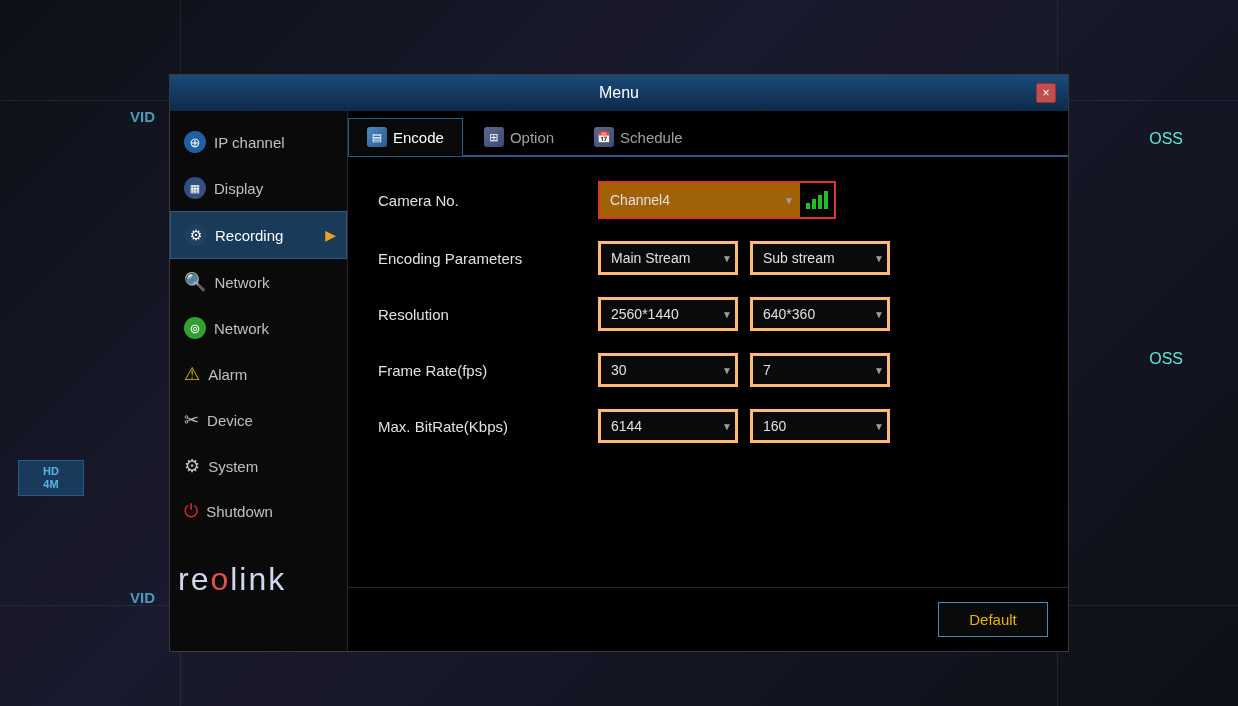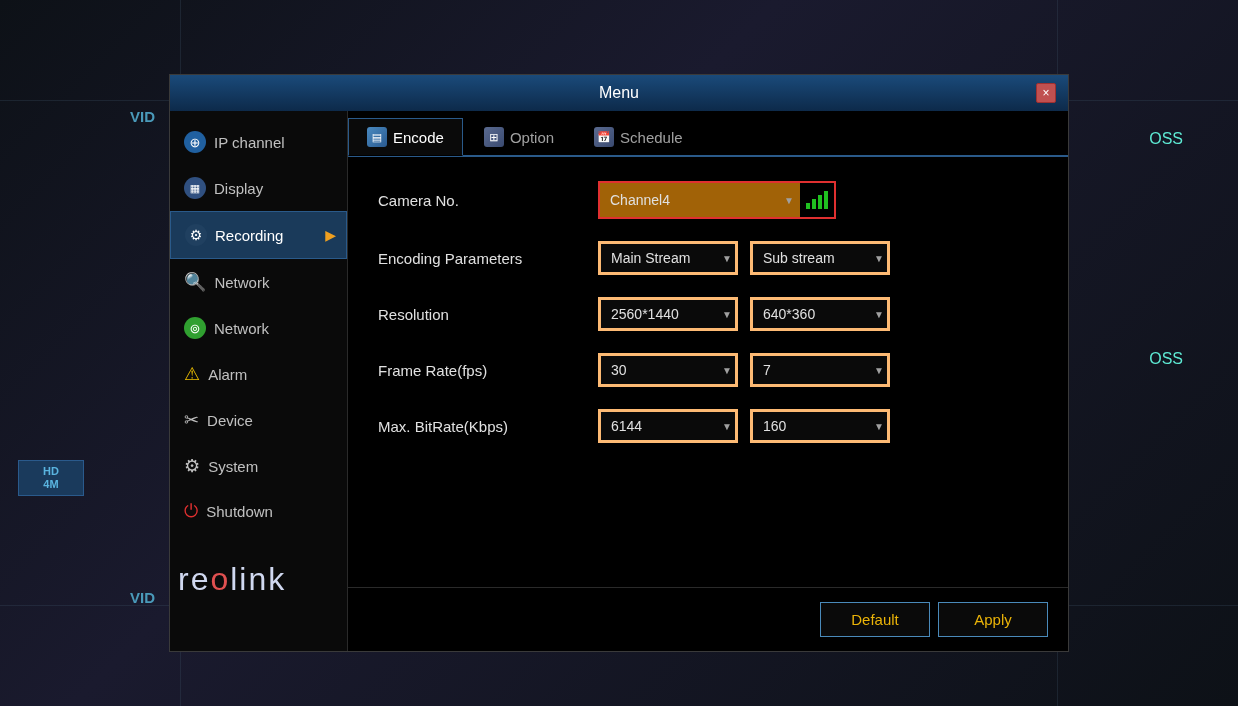--- a/index.html
+++ b/index.html
@@ -563,21 +563,20 @@
                 </select>
                 <span class="dropdown-arrow">▼</span>
               </div>
             </div>
           </div>
 
         </div>
 
         <div class="modal-footer">
           <button class="footer-btn">Default</button>
-          <button class="footer-btn">Apply</button>
         </div>
       </div>
     </div>
   </div>
 </div>
 
 <div class="reolink-brand">
   <span class="re">re</span><span class="o">o</span><span class="link">link</span>
 </div>
 

